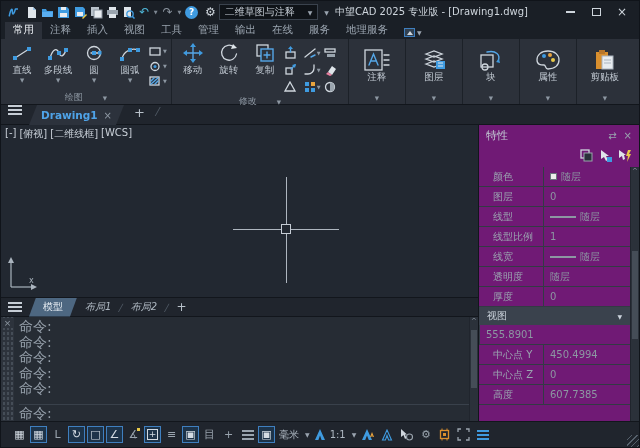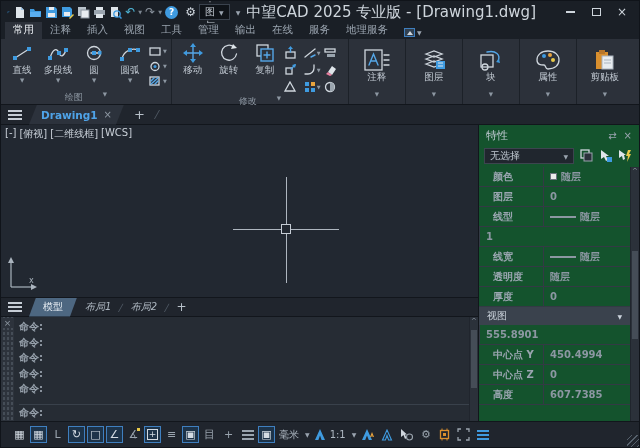--- a/index.html
+++ b/index.html
@@ -13,60 +13,60 @@
   .qbtn { width:17px; height:16px; display:flex; align-items:center; justify-content:center; cursor:default; }
   .qcaret { font-size:5px; color:#7d8792; width:6px; }
   .undo-g { font-size:12px; color:#4fb7d8; } .redo-g { font-size:12px; color:#8a939e; }
   .qhelp { width:13px; height:13px; border-radius:50%; background:#3f9be0; color:#fff; font-size:9px; font-weight:bold;
            display:flex; align-items:center; justify-content:center; }
   .gearg { font-size:12px; color:#cfd6dd; margin-left:4px; }
   .wsbox { height:16px; width:126px; background:#0f1318; border:1px solid #3a424d; display:flex; align-items:center;
            padding:0 5px; font-size:10px; color:#c6cdd5; }
   .wsbox .cr { margin-left:auto; font-size:6px; color:#9aa4af; }
   .wsmore { font-size:6px; color:#9aa4af; padding:0 3px; }
-  .apptitle { margin-left:auto; margin-right:20px; font-size:15px; color:#ced5dc; white-space:nowrap; }
+  .apptitle { margin-left:auto; margin-right:28px; font-size:10px; color:#ced5dc; white-space:nowrap; }
   .winctl { display:flex; gap:4px; }
   .wbtn { width:22px; height:15px; display:flex; align-items:center; justify-content:center; color:#ced5dc; }
   .minbar { width:9px; height:2px; background:#ced5dc; }
   .maxbox { width:9px; height:8px; border:1px solid #ced5dc; }
   .closex { font-size:12px; line-height:10px; }
 
   
   .rtabs { height:16px; background:#1a1f26; display:flex; align-items:flex-end; padding-left:4px; flex:0 0 auto; }
   .rtab { padding:1px 8px 2px; font-size:10.5px; color:#9aa4af; cursor:default; }
   .rtab.active { background:#2c313a; color:#eef2f6; }
   .rtab-ovf { display:flex; align-items:center; gap:2px; margin-left:8px; padding-bottom:2px; }
   .rtab-ovf .bx { width:11px; height:9px; background:#314050; border:1px solid #3f7fbf; display:flex; align-items:center; justify-content:center; }
   .rtab-ovf .bx i { width:0; height:0; border-left:3px solid transparent; border-right:3px solid transparent; border-bottom:4px solid #cfd6dd; }
   .rtab-ovf .cr { font-size:6px; color:#9aa4af; }
 
   
   .ribbon { height:66px; background:#2c313a; border-bottom:1px solid #12161c; display:flex; flex:0 0 auto; }
   .rpanel { display:flex; flex-direction:column; border-right:1px solid #1c2128; padding:2px 3px 0; }
   .rp-body { flex:1; display:flex; gap:2px; padding:1px 1px 0; }
-  .rp-foot { height:13px; display:flex; align-items:flex-start; justify-content:center; gap:20px; color:#8d97a2; font-size:9px; }
+  .rp-foot { height:13px; display:flex; align-items:center; justify-content:center; gap:20px; color:#8d97a2; font-size:9px; }
   .rp-foot .cr { font-size:5.5px; color:#8d97a2; }
   .bigtool { width:34px; display:flex; flex-direction:column; align-items:center; color:#c2cad3; font-size:9.5px; cursor:default; }
   .bigtool .ic { height:22px; display:flex; align-items:center; justify-content:center; }
   .bigtool .cr { font-size:5.5px; color:#8d97a2; line-height:5px; margin-top:1px; }
   .smallcol { display:flex; flex-direction:column; gap:3px; padding-top:3px; }
   .smalltool { display:flex; align-items:center; gap:2px; height:12px; }
   .smalltool .cr { font-size:5px; color:#8d97a2; }
   .mgrid { display:grid; grid-template-columns:20px 20px 20px; grid-auto-rows:17px; padding-top:2px; }
   .mcell { display:flex; align-items:center; gap:1px; }
   .mcell .cr { font-size:5px; color:#8d97a2; }
   .single .rp-body { align-items:center; justify-content:center; padding:0 8px; }
   .single .bigtool { width:auto; min-width:34px; }
 
   svg .s { stroke:#cfd6dd; stroke-width:1.3; fill:none; stroke-linecap:round; }
   svg .sb { stroke:#55a7e8; stroke-width:1.4; fill:none; stroke-linecap:round; }
   svg .g { fill:#3f9be0; } svg .o { fill:#e8a33d; } svg .lt { fill:#dfe5ea; } svg .gr { fill:#9aa4ae; }
 
   
-  .doctabs { height:20px; background:#20252d; display:flex; align-items:center; flex:0 0 auto; border-bottom:1px solid #12161c; }
+  .doctabs { height:20px; background:#20252d; display:flex; flex:0 0 auto; border-bottom:1px solid #12161c; }
   .burger { width:28px; display:flex; flex-direction:column; gap:2px; align-items:center; padding:0 6px; }
   .burger i { width:14px; height:2px; background:#c6cdd5; }
   .dtab { height:20px; display:flex; align-items:center; gap:6px; padding:0 12px; background:#2c323c; color:#4fa3e8;
           font-weight:bold; font-size:10.5px; clip-path:polygon(8px 0,100% 0,calc(100% - 8px) 100%,0 100%); }
   .dtab .x { color:#8d97a2; font-weight:normal; font-size:10px; }
   .dplus { color:#b9c2cb; font-size:13px; margin-left:10px; }
   .dslash { color:#515b66; margin-left:10px; font-size:11px; transform:skewX(-14deg); }
 
   
   .main { flex:1; display:flex; min-height:0; }
@@ -83,41 +83,41 @@
                 clip-path:polygon(7px 0,100% 0,calc(100% - 7px) 100%,0 100%); }
   .ltab { color:#aeb8c2; padding:0 8px;font-style:italic; }
   .lslash { color:#515b66; transform:skewX(-14deg); }
   .lplus { color:#b9c2cb; padding:0 8px; font-size:12px; }
 
   .cmd { height:105px; background:#262c34; border-top:1px solid #12161c; display:flex; flex:0 0 auto; }
   .cmd-strip { width:13px; background:#2d333c; background-image:radial-gradient(#454d57 1px, transparent 1px);
                background-size:4px 5px; background-position:1px 14px; position:relative; }
   .cmd-strip .x { position:absolute; top:1px; left:0; right:0; text-align:center; font-size:9px; color:#8d97a2;
                   background:#2d333c; }
-  .cmd-main { flex:1; display:flex; flex-direction:column; padding:2px 0 0 5px; font-size:10px; color:#96a0ab;font-weight:bold; }
+  .cmd-main { flex:1; display:flex; flex-direction:column; padding:2px 0 0 5px; font-size:14px; color:#96a0ab; }
   .cmd-main .h { line-height:15.5px; }
   .cmd-prompt { margin-top:auto; border-top:1px solid #39414b; height:17px; line-height:16px; }
   .cmd-sb { width:9px; background:#2b313a; position:relative; border-left:1px solid #20252d; }
   .cmd-sb .th { position:absolute; top:13px; left:1px; width:6px; height:58px; background:#454d57; }
   .cmd-sb .up { position:absolute; top:0; left:0; right:0; text-align:center; font-size:7px; color:#8d97a2; }
 
   
-  .props { flex:1; background:#14532d; display:flex; flex-direction:column; font-size:10px; min-width:0; }
+  .props { flex:1; background:#701a75; display:flex; flex-direction:column; font-size:10px; min-width:0; }
   .p-title { height:20px; display:flex; align-items:center; padding:0 7px; color:#c3ccd5; font-size:11px; flex:0 0 auto; }
   .p-title .sp { margin-left:auto; display:flex; gap:7px; color:#9aa4af; font-size:10px; }
   .p-sel { height:22px; display:flex; align-items:center; gap:5px; padding:0 5px; flex:0 0 auto; }
   .p-dd { width:90px; height:16px; background:#20262e; border:1px solid #3c454f; display:flex; align-items:center;
           padding:0 5px; color:#c3ccd5; }
   .p-dd .cr { margin-left:auto; font-size:6px; color:#9aa4af; }
   .p-selicons { display:flex; gap:5px; margin-left:auto; padding-right:2px; }
   .p-body { flex:1; display:flex; min-height:0; }
   .p-content { flex:1; display:flex; flex-direction:column; min-width:0; }
   .p-sec { height:18px; background:#3a424d; display:flex; align-items:center; padding:0 8px; color:#ccd4dd; flex:0 0 auto; }
   .p-sec .cr { margin-left:auto; font-size:6px; color:#ccd4dd; }
-  .p-row { height:20px; display:flex; align-items:stretch; border-bottom:1px solid #333a44; flex:0 0 auto;font-weight:bold; }
+  .p-row { height:20px; display:flex; align-items:stretch; border-bottom:1px solid #333a44; flex:0 0 auto; }
   .p-lab { width:64px; padding-left:14px; color:#9aa5b0; display:flex; align-items:center; }
   .p-val { flex:1; border-left:1px solid #333a44; padding-left:6px; color:#8c97a2; display:flex; align-items:center; gap:4px; }
   .swc { width:7px; height:7px; background:#ececec; border:1px solid #6a737d; }
   .lnsw { width:26px; border-top:2px solid #8c97a2; }
   .p-sbar { width:9px; background:#2b313a; border-left:1px solid #20252d; position:relative; }
   .p-sbar .up { position:absolute; top:0; left:0; right:0; text-align:center; font-size:7px; color:#8d97a2; }
   .p-sbar .th { position:absolute; top:84px; left:1px; width:6px; height:88px; background:#454d57; }
 
   
   .statusbar { height:26px; background:#20252d; border-top:1px solid #12161c; display:flex; align-items:center;
@@ -594,24 +594,20 @@
 
     <div class="props">
       <div class="p-title">
         <span>特性</span>
         <span class="sp">
           <span>⇄</span>
           <span>×</span>
         </span>
       </div>
       <div class="p-sel">
-        <span class="p-dd">
-          <span>无选择</span>
-          <span class="cr">▼</span>
-        </span>
         <span class="p-selicons">
           <svg width="14" height="14" viewBox="0 0 14 14">
               <rect class="s" x="1" y="1" width="8" height="8"></rect>
               <rect x="4" y="4" width="8" height="8" fill="#2a303a" stroke="#9aa4ae"></rect>
             </svg>
           <svg width="14" height="14" viewBox="0 0 14 14">
               <path class="lt" d="M2,1 L2,10 L5,8 L7,12 L9,11 L7,7 L10,7 Z"></path>
               <rect class="g" x="8" y="8" width="5" height="5"></rect>
             </svg>
           <svg width="14" height="14" viewBox="0 0 14 14">
@@ -637,20 +633,21 @@
               </span>
           </div>
           <div class="p-row">
             <span class="p-lab">线型</span>
             <span class="p-val">
                 <i class="lnsw"></i>
                 <span>随层</span>
               </span>
           </div>
           <div class="p-row">
+            <span class="p-lab">线型比例</span>
             <span class="p-val">
                 <span>1</span>
               </span>
           </div>
           <div class="p-row">
             <span class="p-lab">线宽</span>
             <span class="p-val">
                 <i class="lnsw"></i>
                 <span>随层</span>
               </span>

